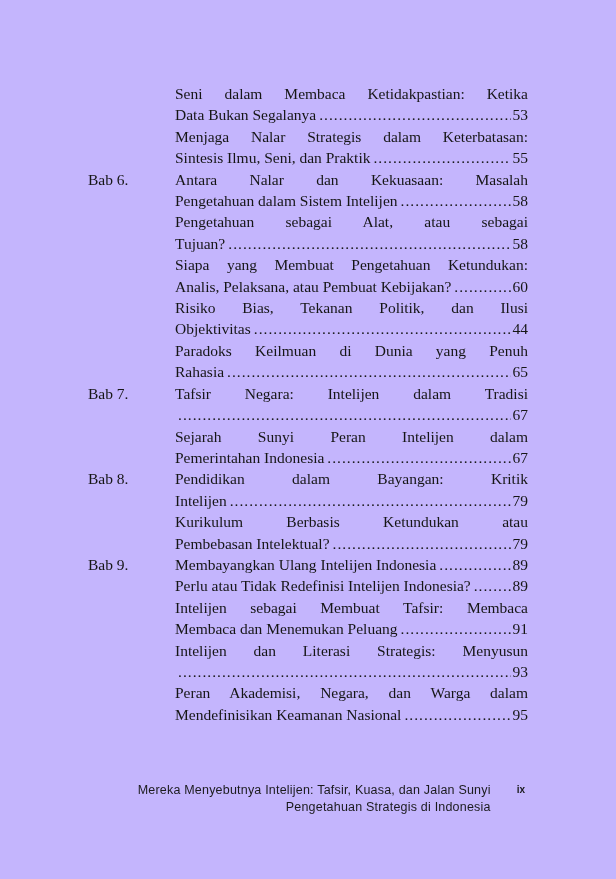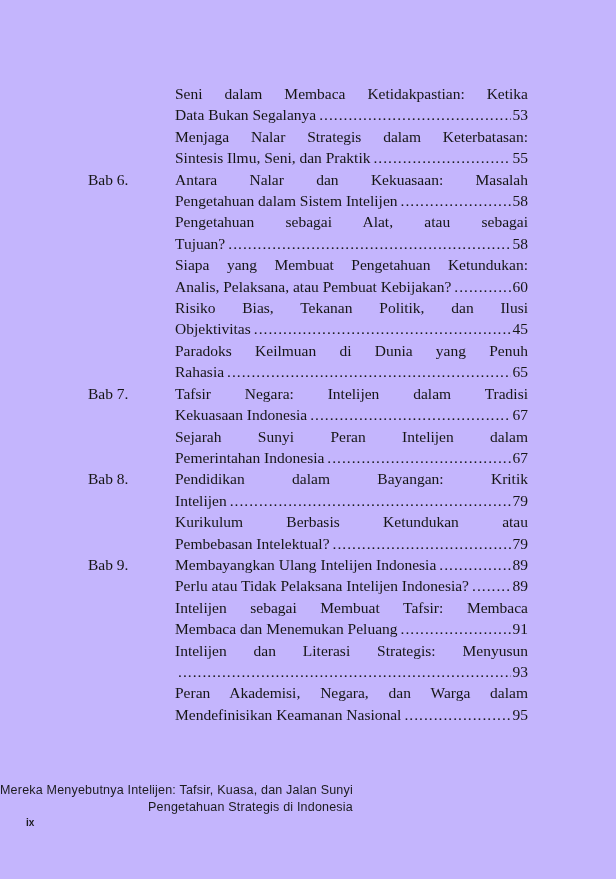--- a/index.html
+++ b/index.html
@@ -29,21 +29,20 @@
     flex:1 1 auto; min-width:0;
     overflow:hidden; white-space:nowrap;
     letter-spacing:1px; padding-left:3px;
   }
   .pg { padding-left:2px; }
   .footer {
     position:absolute; top:782px; left:0; right:91px;
     display:flex; justify-content:flex-end; align-items:flex-start;
     font-family:"Liberation Sans", sans-serif;
     color:#1b1b1d;
-    flex-direction:column;
   }
   .footer-title {
     text-align:right;
     font-size:12.5px; line-height:16.5px; letter-spacing:0.2px;
   }
   .folio {
     font-weight:700; font-size:10px; line-height:16.5px;
     margin-left:26px;
   }
 </style>
@@ -108,41 +107,40 @@
           </div>
         </div>
       </div>
       <div class="entry">
         <div class="label"></div>
         <div class="body">
           <div class="line just">Risiko Bias, Tekanan Politik, dan Ilusi</div>
           <div class="line leader">
             <span class="t">Objektivitas</span>
             <span class="dots">............................................................................................................................................................................................................................</span>
-            <span class="pg">45</span>
+            <span class="pg">44</span>
           </div>
         </div>
       </div>
       <div class="entry">
         <div class="label"></div>
         <div class="body">
           <div class="line just">Paradoks Keilmuan di Dunia yang Penuh</div>
           <div class="line leader">
             <span class="t">Rahasia</span>
             <span class="dots">............................................................................................................................................................................................................................</span>
             <span class="pg">65</span>
           </div>
         </div>
       </div>
       <div class="entry">
         <div class="label">Bab 7.</div>
         <div class="body">
           <div class="line just">Tafsir Negara: Intelijen dalam Tradisi</div>
           <div class="line leader">
-            <span class="t">Kekuasaan Indonesia</span>
             <span class="dots">............................................................................................................................................................................................................................</span>
             <span class="pg">67</span>
           </div>
         </div>
       </div>
       <div class="entry">
         <div class="label"></div>
         <div class="body">
           <div class="line just">Sejarah Sunyi Peran Intelijen dalam</div>
           <div class="line leader">
@@ -181,21 +179,21 @@
             <span class="t">Membayangkan Ulang Intelijen Indonesia</span>
             <span class="dots">............................................................................................................................................................................................................................</span>
             <span class="pg">89</span>
           </div>
         </div>
       </div>
       <div class="entry">
         <div class="label"></div>
         <div class="body">
           <div class="line leader">
-            <span class="t">Perlu atau Tidak Pelaksana Intelijen Indonesia?</span>
+            <span class="t">Perlu atau Tidak Redefinisi Intelijen Indonesia?</span>
             <span class="dots">............................................................................................................................................................................................................................</span>
             <span class="pg">89</span>
           </div>
         </div>
       </div>
       <div class="entry">
         <div class="label"></div>
         <div class="body">
           <div class="line just">Intelijen sebagai Membuat Tafsir: Membaca</div>
           <div class="line leader">

